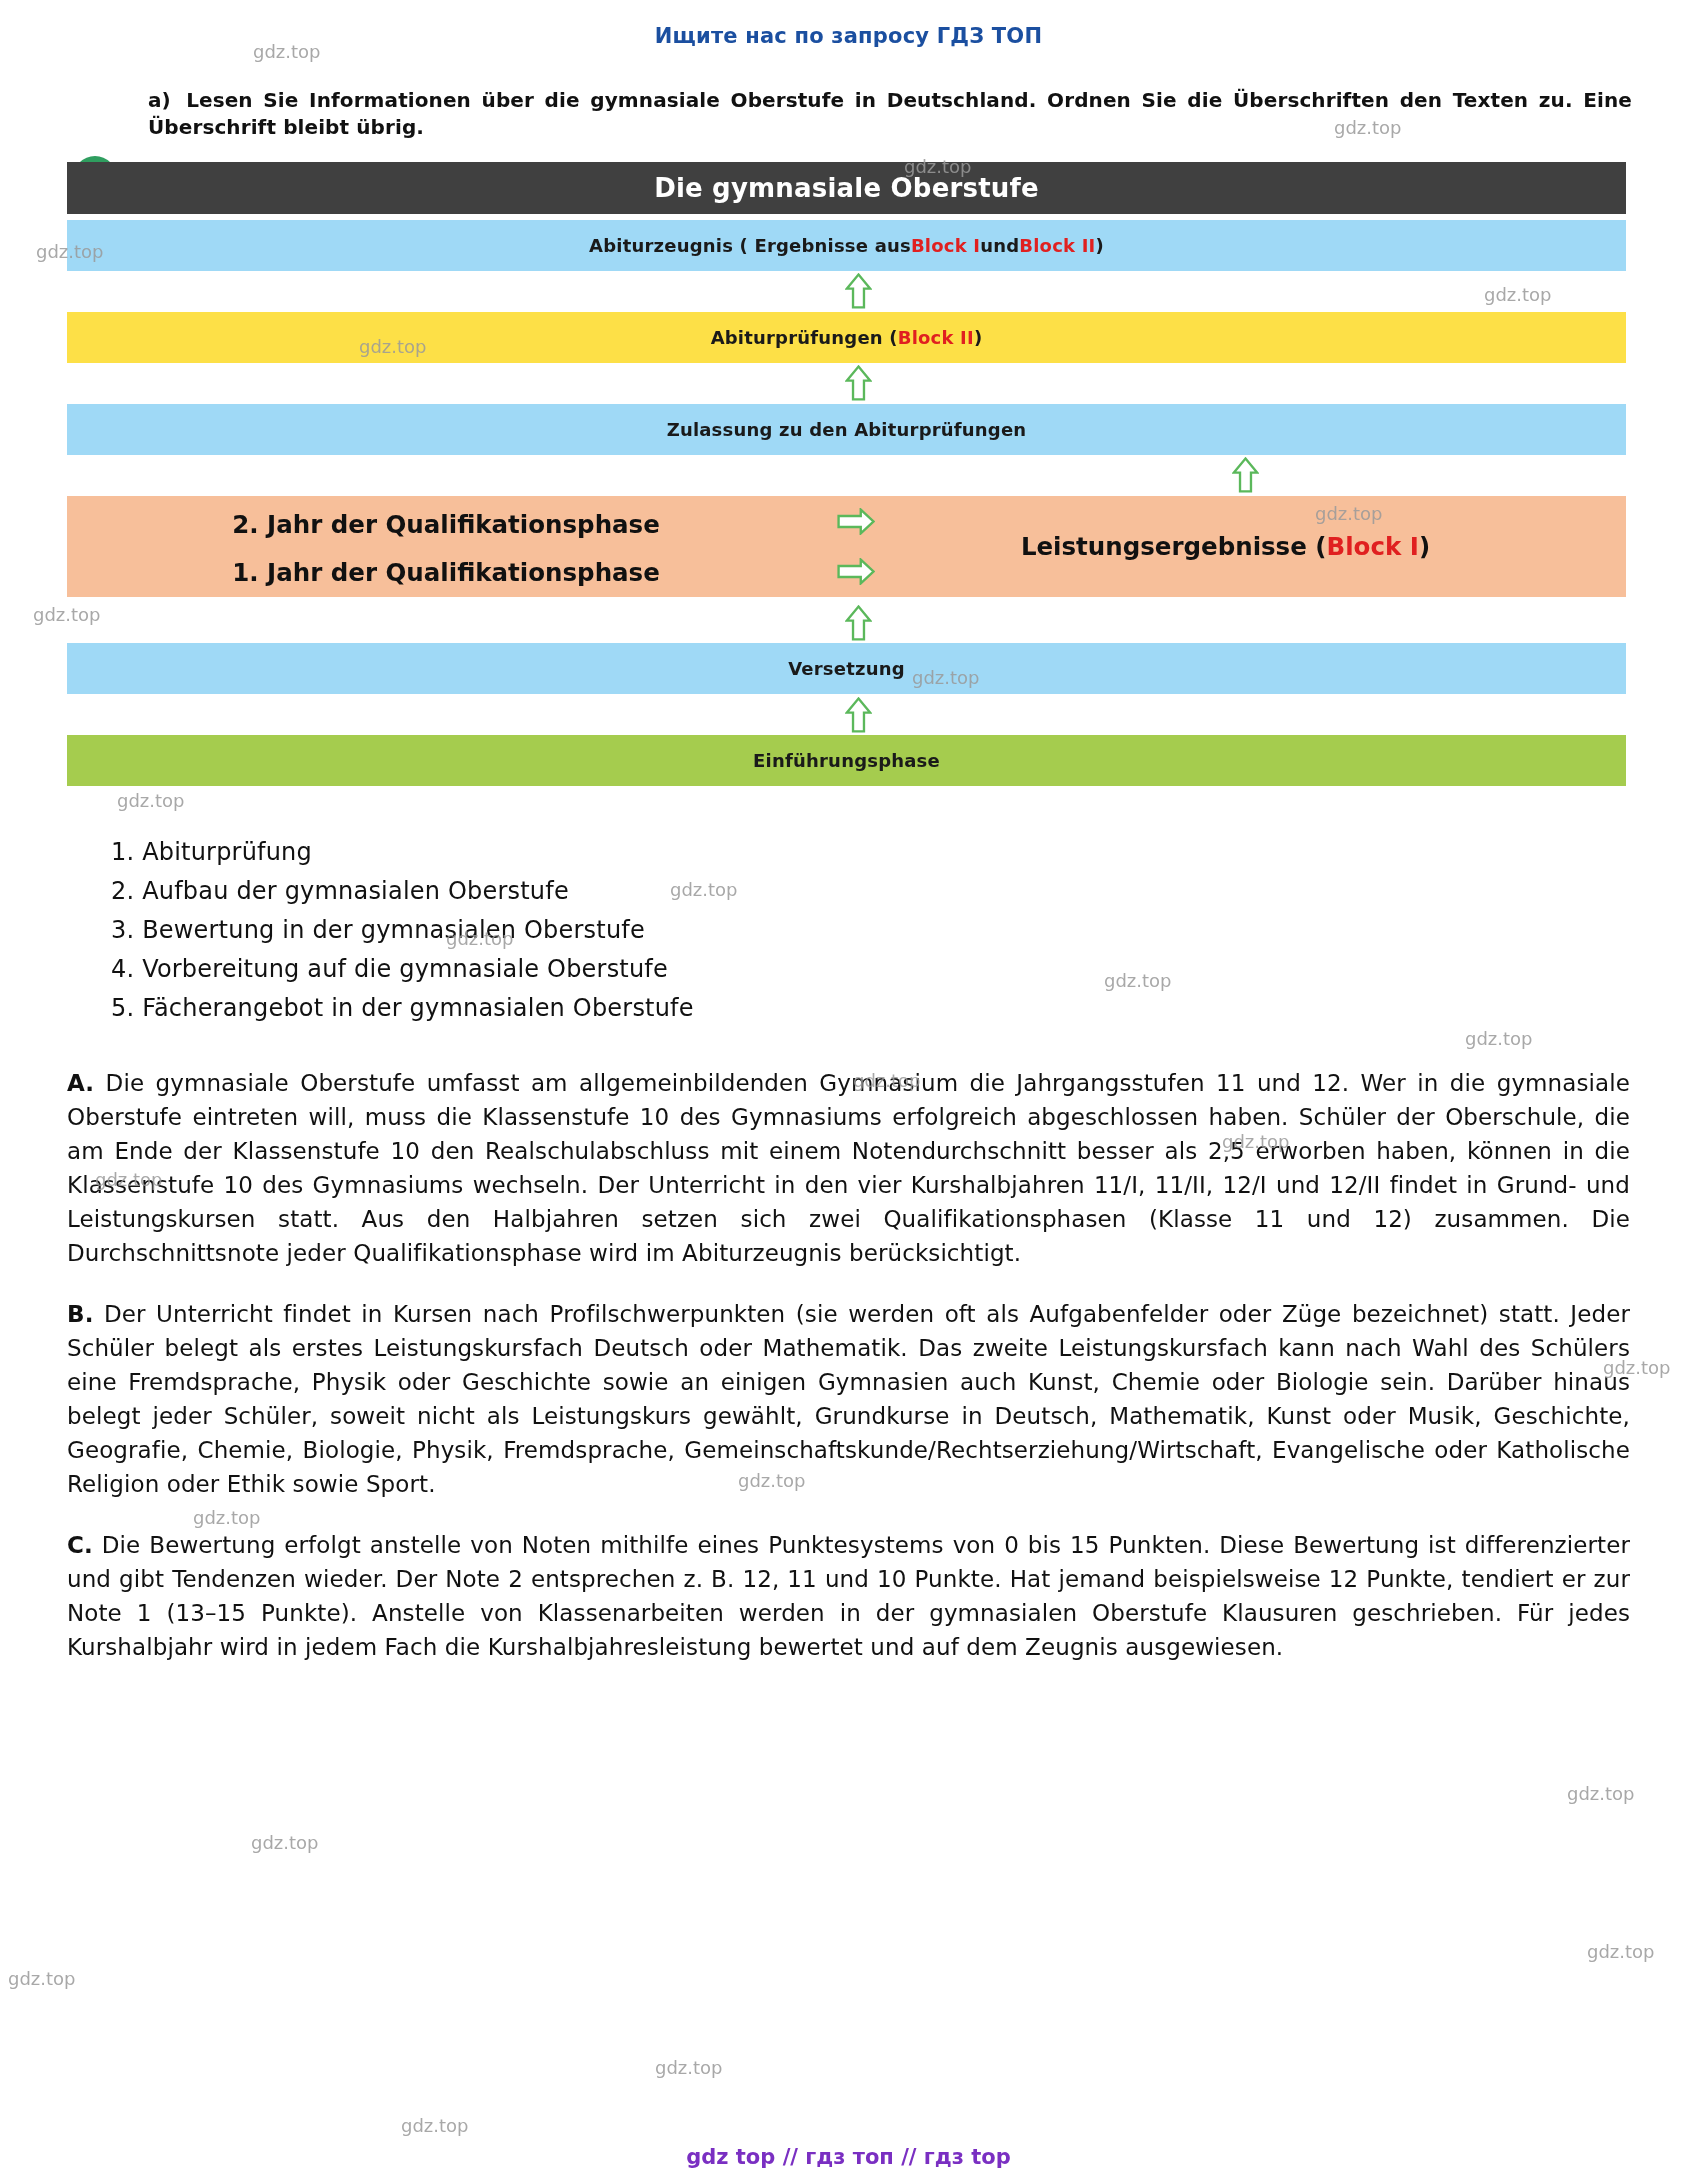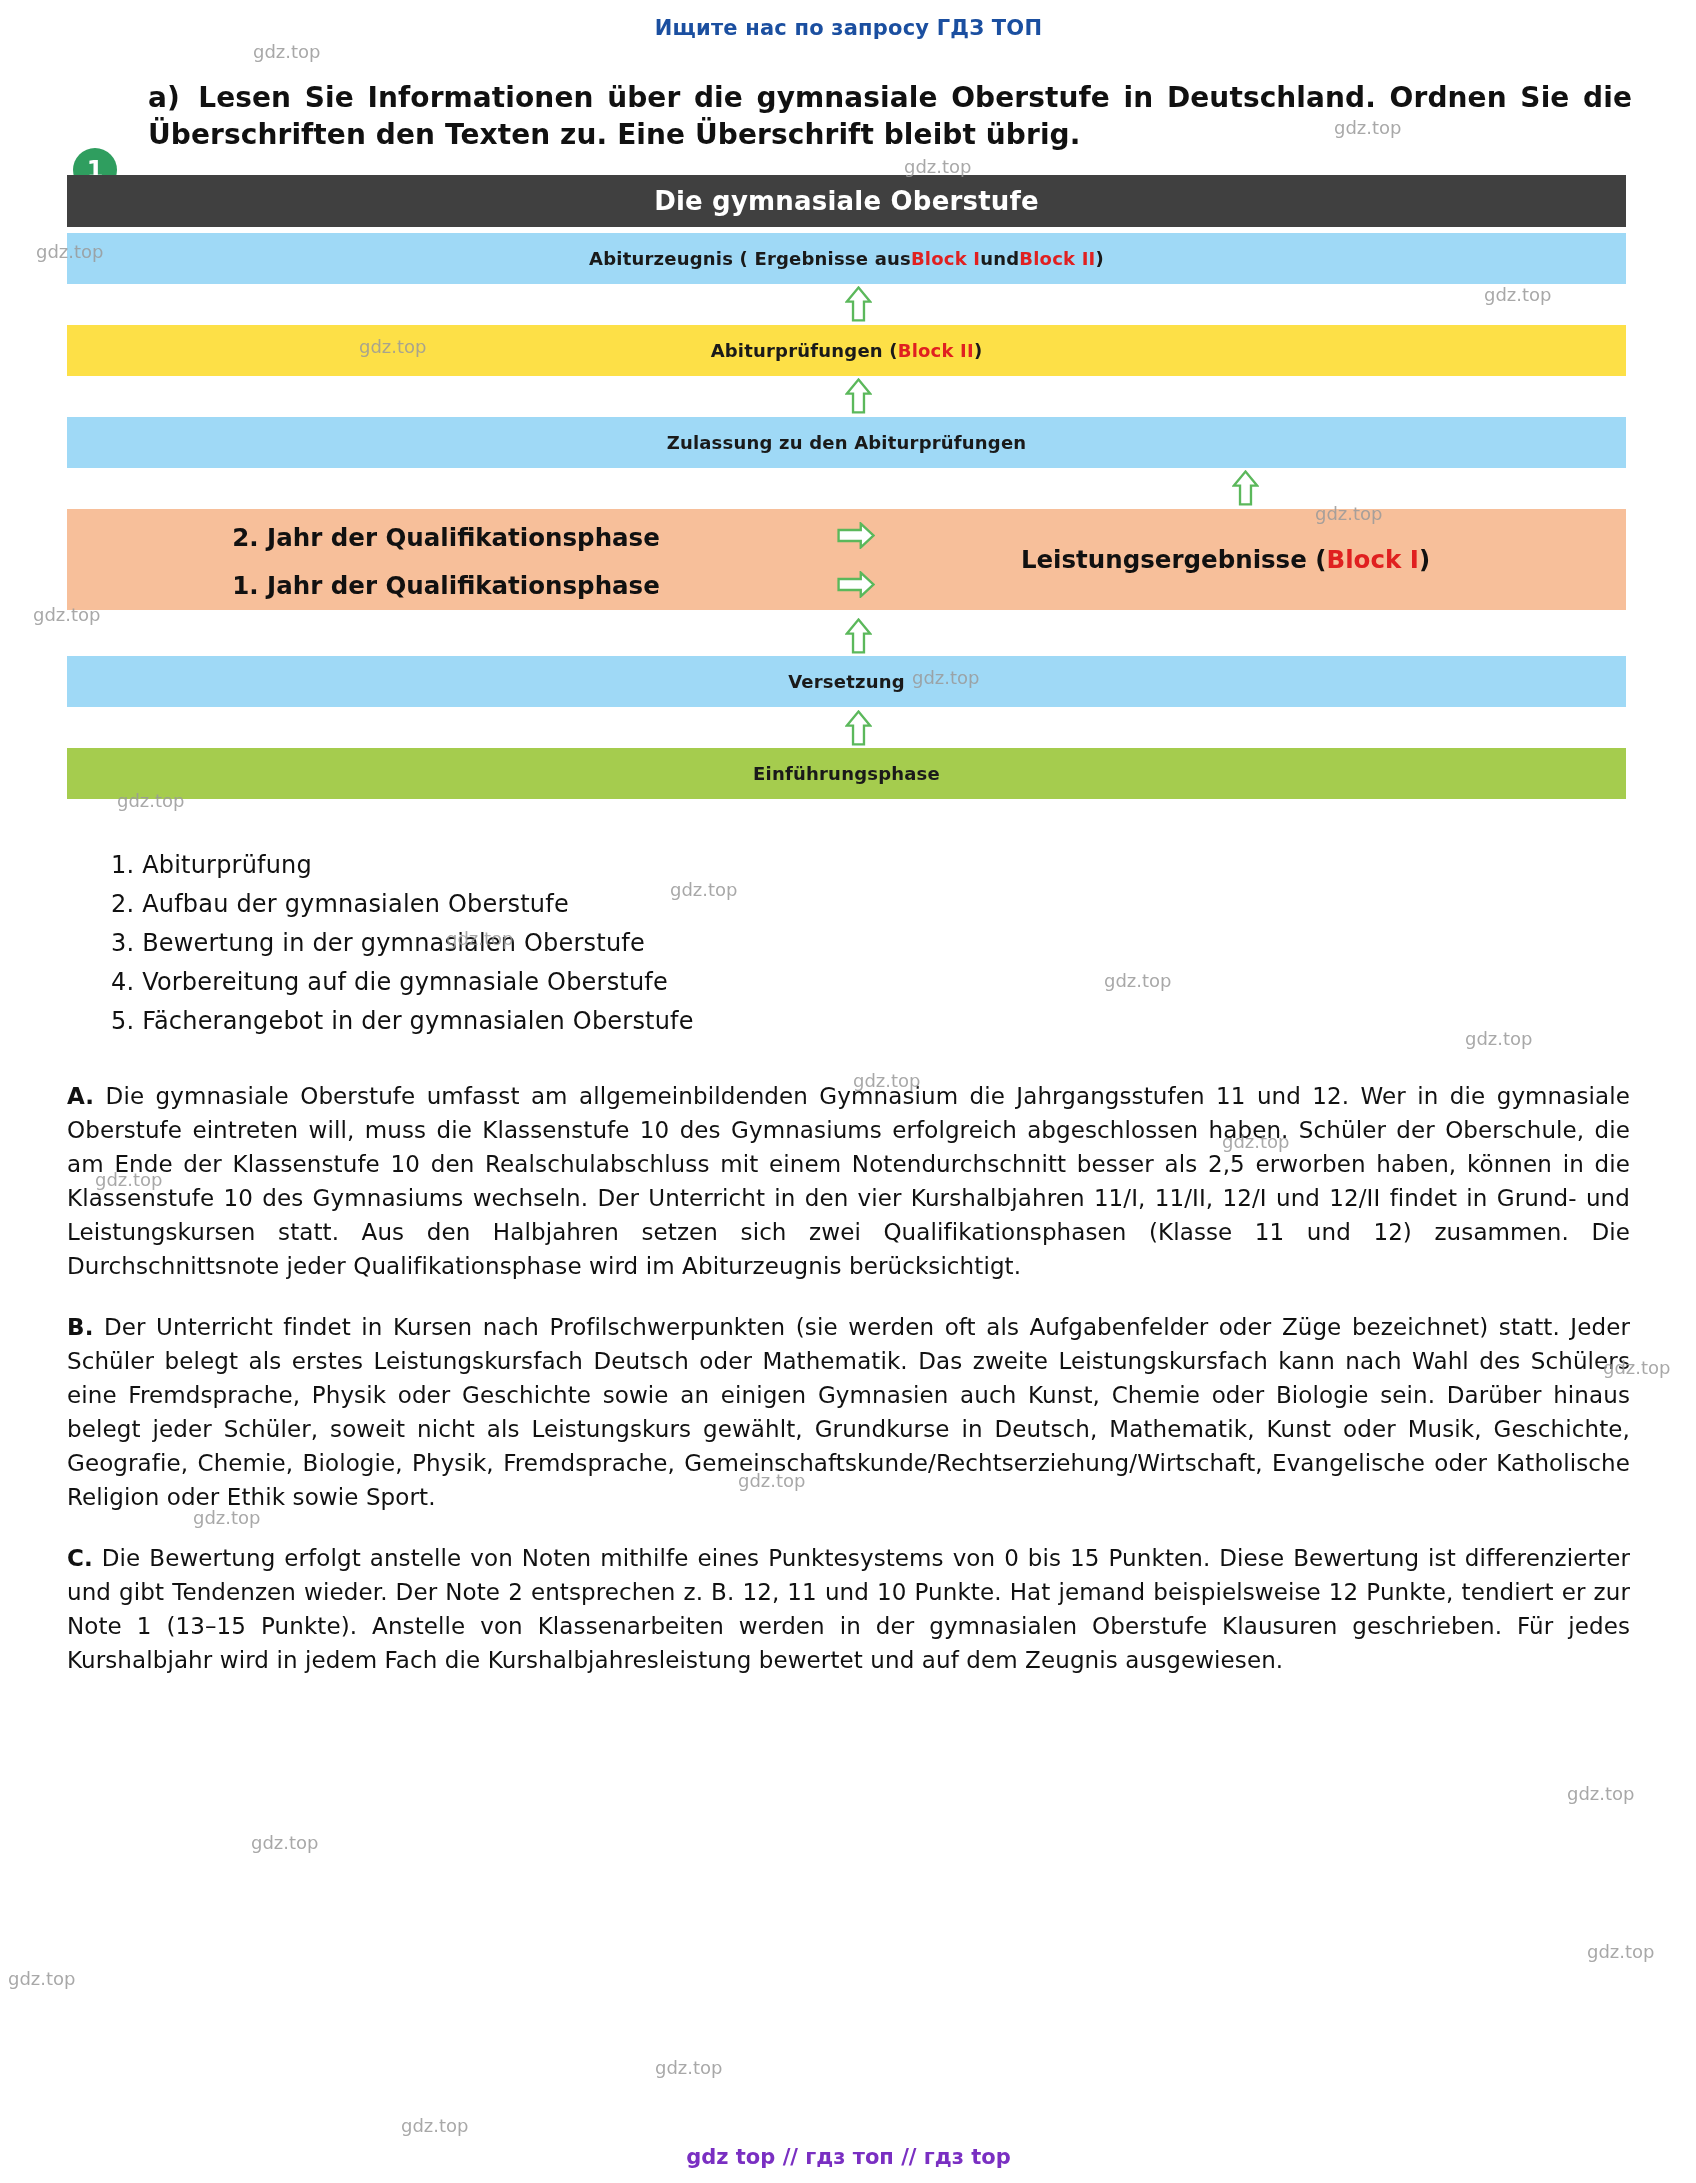--- a/index.html
+++ b/index.html
@@ -15,21 +15,21 @@
     color: #111111;
     overflow: hidden;
   }
 
   
   .top-banner {
     text-align: center;
     color: #1b4fa0;
     font-size: 21px;
     font-weight: bold;
-    padding-top: 16px;
+    padding-top: 24px;
     letter-spacing: 0.2px;
   }
 
   
   .exercise {
     position: relative;
     margin: 39px 0 0 0;
     padding-left: 77px;
     padding-right: 32px;
   }
@@ -43,21 +43,21 @@
     background: #2f9e5f;
     color: #ffffff;
     font-size: 24px;
     font-weight: bold;
     display: flex;
     align-items: center;
     justify-content: center;
   }
   .ex-text {
     margin-left: 71px;
-    font-size: 28px;
+    font-size: 20px;
     font-weight: bold;
     line-height: 1.33;
     text-align: justify;
     max-width: 1484px;
     letter-spacing: 0.1px;
   }
   .ex-text .letter { margin-right: 4.7px; }
 
   
   .scheme {

